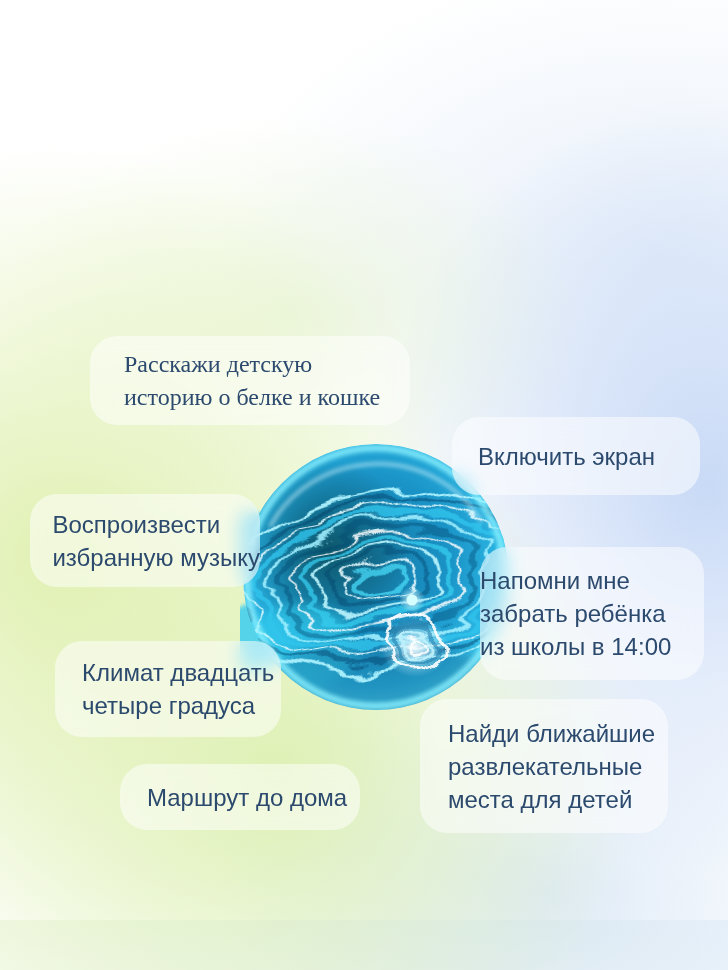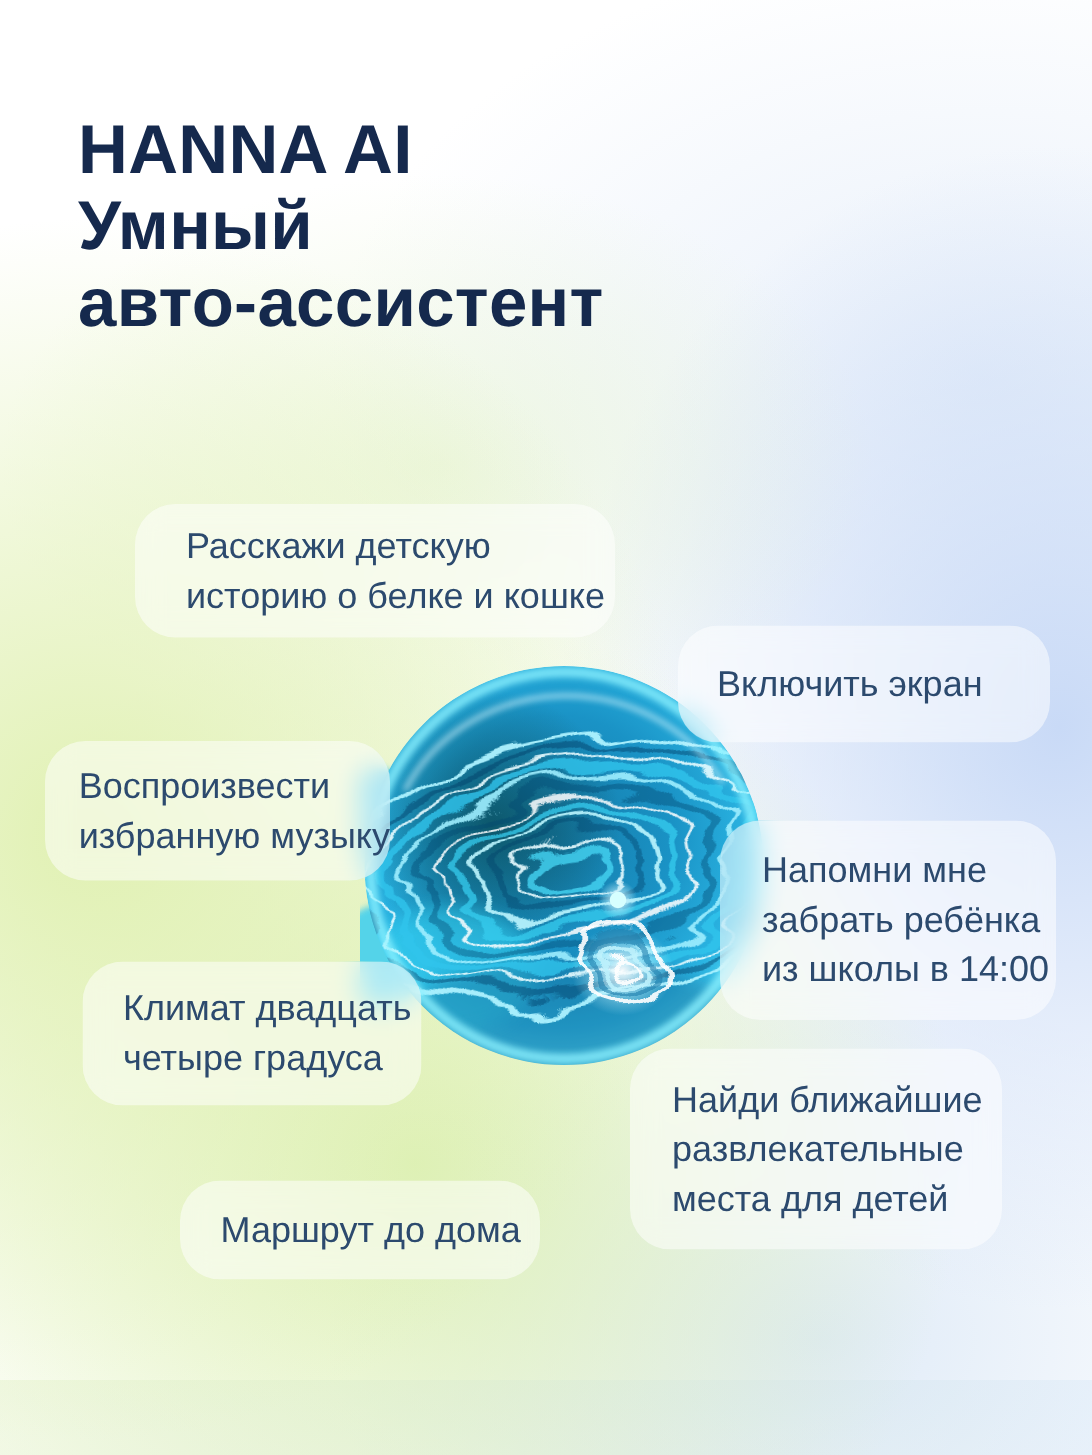--- a/index.html
+++ b/index.html
@@ -41,45 +41,40 @@
     background: rgba(255,255,255,0.52);
     border-radius: 27px;
     backdrop-filter: blur(9px);
     -webkit-backdrop-filter: blur(9px);
     box-sizing: border-box;
     color: #2c4a6e;
     font-size: 24px;
     line-height: 33px;
   }
   .bubble-text { white-space: pre-line; }
-  .b1 { left: 90px;  top: 336px; width: 320px; height: 89px;  padding-left: 34px; }
+  .b1 { left: 90px;  top: 336px; width: 320px; height: 89px;  padding-left: 34px; font-family: Liberation Serif, serif; }
   .b2 { left: 452px; top: 417px; width: 248px; height: 78px;  padding-left: 26px; }
   .b3 { left: 30px;  top: 494px; width: 230px; height: 93px;  padding-left: 22px; justify-content: flex-end; }
-  .b4 { left: 480px; top: 547px; width: 224px; height: 133px; padding-left: 28px; }
+  .b4 { left: 480px; top: 547px; width: 224px; height: 133px; }
   .b5 { left: 55px;  top: 641px; width: 226px; height: 96px;  padding-left: 27px; }
-  .b6 { left: 120px; top: 787px; width: 240px; height: 66px;  padding-left: 27px; }
+  .b6 { left: 120px; top: 764px; width: 240px; height: 66px;  padding-left: 27px; }
   .b7 { left: 420px; top: 699px; width: 248px; height: 134px; padding-left: 28px; }
   .orb {
     position: absolute; left: 240px; top: 432px;
     width: 272px; height: 288px;
     pointer-events: none;
   }
 </style>
 </head>
 <body>
 
 <div class="poster">
 
   <div class="bottom-band"></div>
 
-  <div class="title">
-    <span class="line">HANNA AI</span>
-    <span class="line">Умный</span>
-    <span class="line">авто-ассистент</span>
-  </div>
 
   <svg class="orb" viewBox="0 0 272 288" xmlns="http://www.w3.org/2000/svg">
     <defs>
       <radialGradient id="orbBase" cx="48%" cy="42%" r="66%">
         <stop offset="0%" stop-color="#157ba8"></stop>
         <stop offset="45%" stop-color="#1a93c6"></stop>
         <stop offset="74%" stop-color="#2ab4e2"></stop>
         <stop offset="92%" stop-color="#4fd4f2"></stop>
         <stop offset="100%" stop-color="#39c2e8"></stop>
       </radialGradient>

